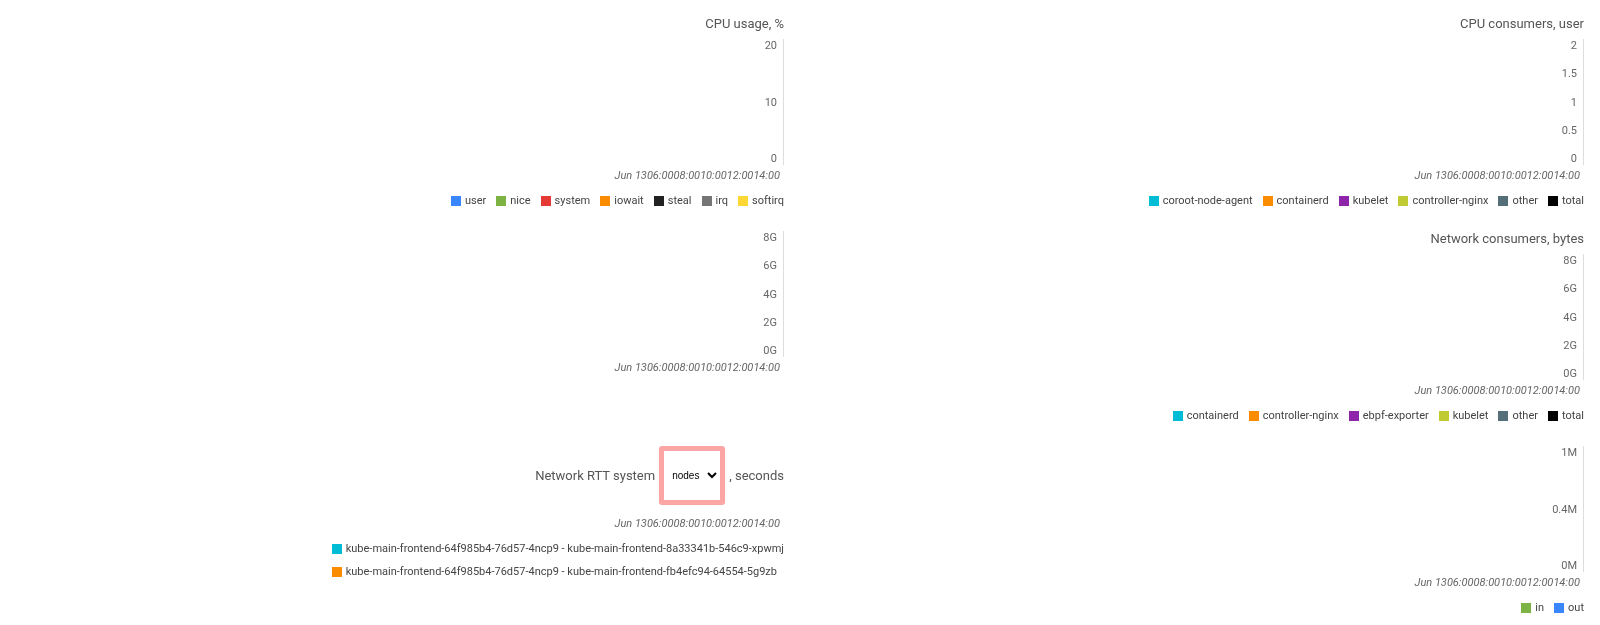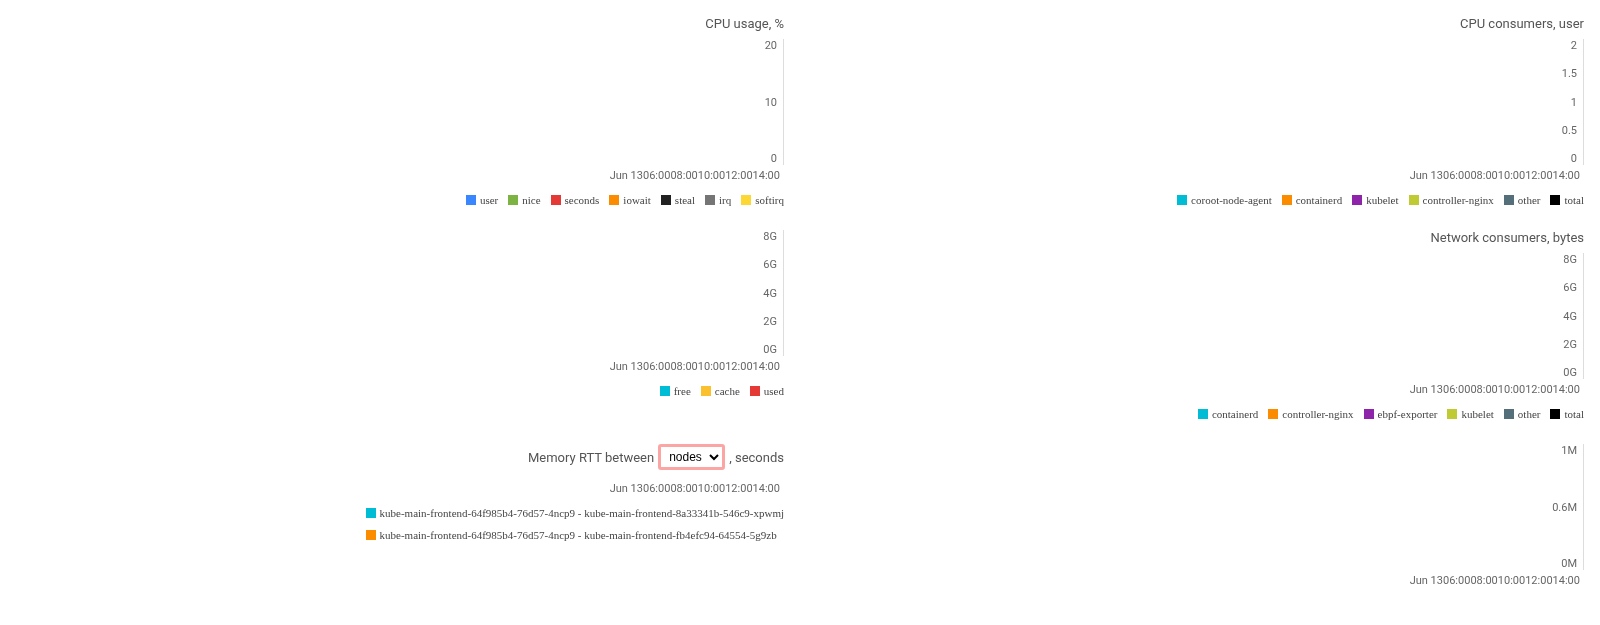--- a/index.html
+++ b/index.html
@@ -21,23 +21,23 @@
     text-align: center;
     font-size: 13px;
     color: #555;
     margin-bottom: 8px;
     display: flex;
     justify-content: center;
     align-items: center;
     gap: 4px;
   }
   .title select {
-    font-size: 12px;
-    padding: 2px 4px;
-    border: 3px solid #fca5a5;
+    font-size: 10px;
+    padding: 18px 4px;
+    border: 5px solid #fca5a5;
     border-radius: 3px;
     background: #fff;
   }
   .chart-area {
     position: relative;
     height: 126px;
     display: flex;
   }
   .y-axis {
     display: flex;
@@ -58,37 +58,38 @@
   .gridline {
     position: absolute;
     left: 0; right: 0;
     border-top: 1px solid #eee;
   }
   .x-axis {
     display: flex;
     font-size: 11px;
     color: #666;
     margin-top: 4px;
+    font-style: italic;
   }
   .x-spacer { width: 44px; }
   .x-ticks {
     flex: 1;
     display: flex;
     justify-content: space-between;
     padding: 0 4px;
   }
   .legend {
     display: flex;
     flex-wrap: wrap;
     gap: 10px;
     margin-top: 12px;
     font-size: 11px;
     color: #444;
   }
-  .legend-item { display: flex; align-items: center; gap: 4px; white-space: nowrap; font-family: Liberation Serif, serif; }
+  .legend-item { display: flex; align-items: center; gap: 4px; white-space: nowrap; }
   .swatch { width: 10px; height: 10px; flex-shrink: 0; }
   svg.plot-svg {
     position: absolute;
     left: 0; top: 0;
     width: 100%;
     height: 100%;
   }
 </style>
 </head>
 <body>
@@ -131,21 +132,21 @@
         <div class="legend-item">
           <span class="swatch" style="background: rgb(58, 134, 255);"></span>
           <span>user</span>
         </div>
         <div class="legend-item">
           <span class="swatch" style="background: rgb(124, 179, 66);"></span>
           <span>nice</span>
         </div>
         <div class="legend-item">
           <span class="swatch" style="background: rgb(229, 57, 53);"></span>
-          <span>seconds</span>
+          <span>system</span>
         </div>
         <div class="legend-item">
           <span class="swatch" style="background: rgb(251, 140, 0);"></span>
           <span>iowait</span>
         </div>
         <div class="legend-item">
           <span class="swatch" style="background: rgb(33, 33, 33);"></span>
           <span>steal</span>
         </div>
         <div class="legend-item">
@@ -249,34 +250,20 @@
       <div class="x-spacer"></div>
       <div class="x-ticks">
         <span>Jun 13</span>
         <span>06:00</span>
         <span>08:00</span>
         <span>10:00</span>
         <span>12:00</span>
         <span>14:00</span>
       </div>
     </div>
-    <div class="legend">
-        <div class="legend-item">
-          <span class="swatch" style="background: rgb(0, 188, 212);"></span>
-          <span>free</span>
-        </div>
-        <div class="legend-item">
-          <span class="swatch" style="background: rgb(251, 192, 45);"></span>
-          <span>cache</span>
-        </div>
-        <div class="legend-item">
-          <span class="swatch" style="background: rgb(229, 57, 53);"></span>
-          <span>used</span>
-        </div>
-      </div>
   </div>
 
   <div class="panel">
     <div class="title">Network consumers, bytes</div>
     <div class="chart-area">
       <div class="y-axis">
         <span>8G</span>
         <span>6G</span>
         <span>4G</span>
         <span>2G</span>
@@ -331,21 +318,21 @@
         </div>
         <div class="legend-item">
           <span class="swatch" style="background: rgb(0, 0, 0);"></span>
           <span>total</span>
         </div>
       </div>
   </div>
 
   <div class="panel" style="position:relative">
     <div class="title">
-      <span>Memory RTT between</span>
+      <span>Network RTT system</span>
       <select>
         <option>nodes</option>
       </select>
       <span>, seconds</span>
     </div>
     <div class="x-axis">
       <div class="x-spacer"></div>
       <div class="x-ticks">
         <span>Jun 13</span>
         <span>06:00</span>
@@ -365,21 +352,21 @@
           <span>kube-main-frontend-64f985b4-76d57-4ncp9 - kube-main-frontend-fb4efc94-64554-5g9zb</span>
         </div>
       </div>
 
   </div>
 
   <div class="panel">
     <div class="chart-area">
       <div class="y-axis">
         <span>1M</span>
-        <span>0.6M</span>
+        <span>0.4M</span>
         <span>0M</span>
       </div>
       <div class="plot">
         <div class="gridline" style="top:0%"></div>
         <div class="gridline" style="top:50%"></div>
         <svg class="plot-svg" viewBox="0 0 100 100" preserveAspectRatio="none">
           <path fill="none" stroke="#7cb342" stroke-width="1" d="M0,72 L5,72 L8,70 L12,72 L15,55 L16,72 L20,50 L21,72 L25,65 L30,72 L40,-2 L41,72 L48,72 L53,72 L55,20 L56,72 L58,10 L59,72 L63,55 L64,72 L68,60 L70,72 L75,72 L80,72 L85,72 L90,60 L92,72 L97,30 L98,72 L100,72"></path>
           <path fill="none" stroke="#3a86ff" stroke-width="1" d="M0,62 L5,62 L8,58 L12,62 L15,40 L16,60 L20,35 L21,60 L25,52 L30,62 L40,-10 L41,60 L48,62 L53,60 L55,25 L56,60 L58,20 L59,62 L63,42 L64,60 L68,45 L70,62 L75,62 L80,60 L85,62 L90,45 L92,62 L97,5 L98,45 L100,55"></path>
         </svg>
       </div>
@@ -388,15 +375,25 @@
       <div class="x-spacer"></div>
       <div class="x-ticks">
         <span>Jun 13</span>
         <span>06:00</span>
         <span>08:00</span>
         <span>10:00</span>
         <span>12:00</span>
         <span>14:00</span>
       </div>
     </div>
+    <div class="legend">
+        <div class="legend-item">
+          <span class="swatch" style="background: rgb(124, 179, 66);"></span>
+          <span>in</span>
+        </div>
+        <div class="legend-item">
+          <span class="swatch" style="background: rgb(58, 134, 255);"></span>
+          <span>out</span>
+        </div>
+      </div>
   </div>
 
 </div>
 
 </body></html>

